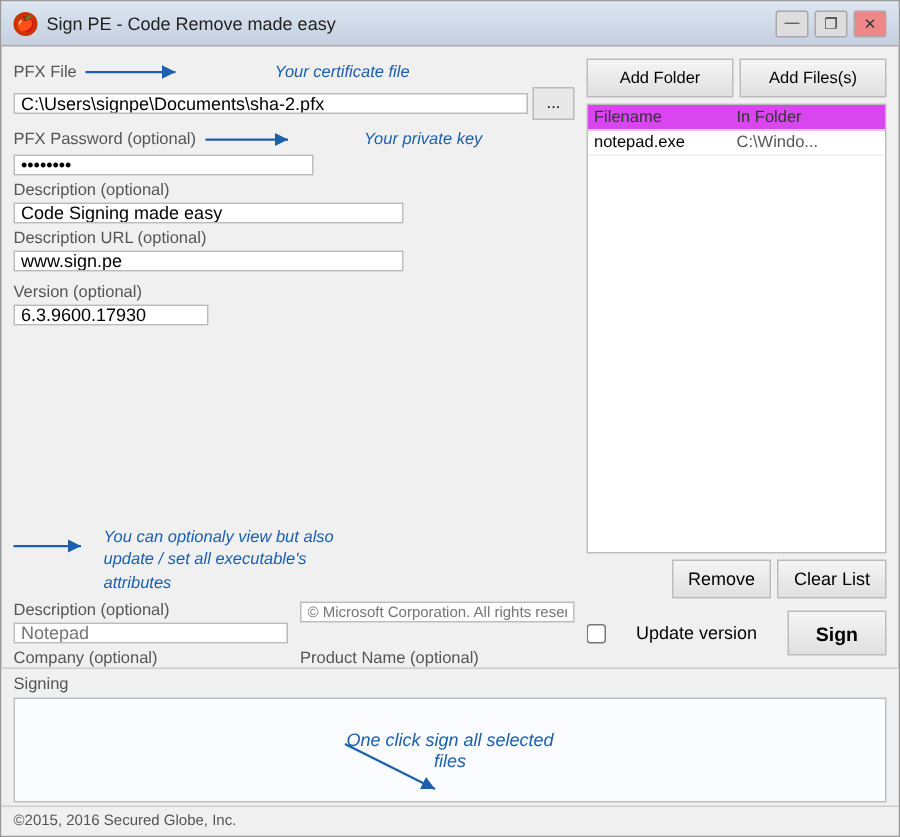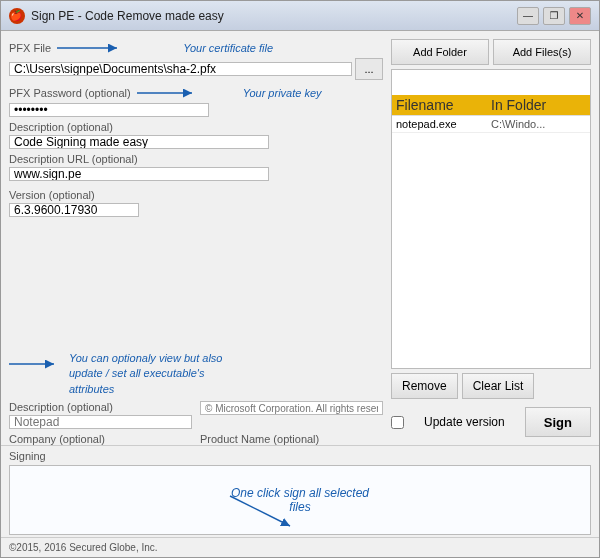--- a/index.html
+++ b/index.html
@@ -117,26 +117,25 @@
     }
     .file-list-area {
       border: 1px solid #bbb;
       background: white;
       flex: 1;
       overflow-y: auto;
       min-height: 80px;
     }
     .file-list-header {
       display: flex;
-      background: #eab308;
+      background: #d946ef;
       border-bottom: 1px solid #ddd;
       padding: 2px 4px;
-      font-size: 14px;
+      font-size: 11px;
       color: #333;
-      margin-top: 25px;
     }
     .file-list-header .col-name { flex: 1; }
     .file-list-header .col-folder { flex: 1; }
     .file-list-row {
       display: flex;
       padding: 2px 4px;
       font-size: 11px;
       border-bottom: 1px solid #eee;
       align-items: flex-end;
     }
@@ -146,20 +145,21 @@
       padding: 3px 10px;
       border: 1px solid #bbb;
       background: linear-gradient(to bottom, #f5f5f5, #e0e0e0);
       cursor: pointer;
       font-size: 12px;
       height: 26px;
     }
     .btn-row {
       display: flex;
       gap: 4px;
+      justify-content: flex-end;
     }
     .two-col {
       display: flex;
       gap: 8px;
     }
     .two-col .field-group {
       flex: 1;
     }
     .bottom-section {
       padding: 4px 8px 2px 8px;

